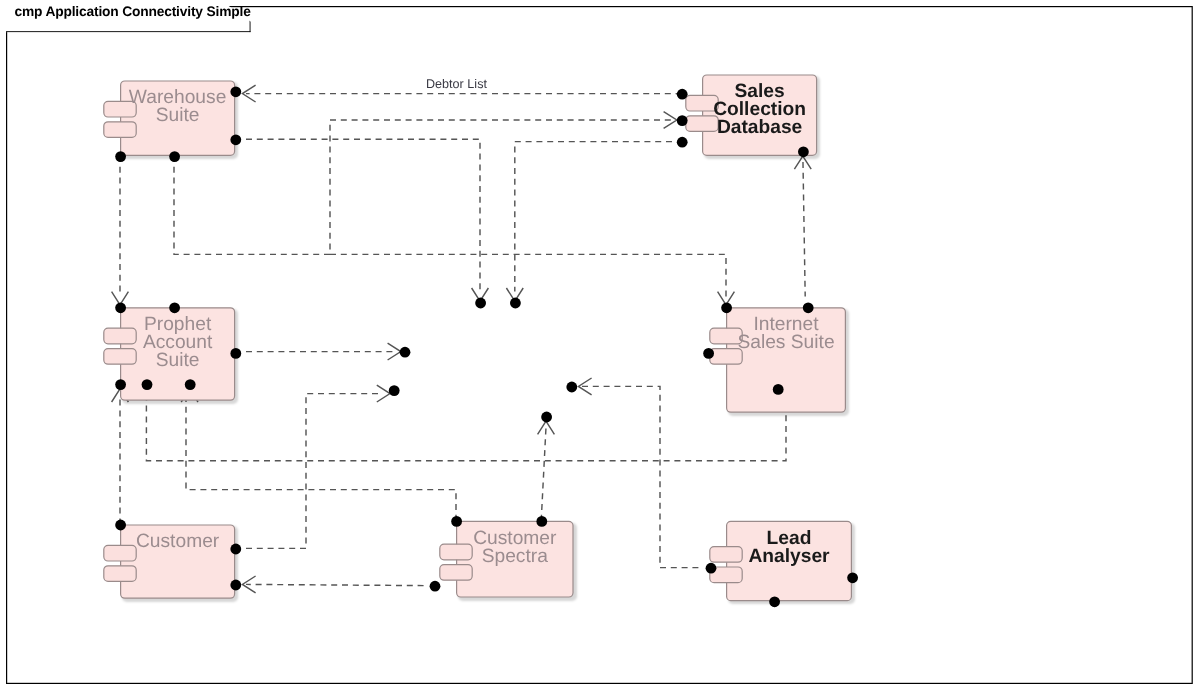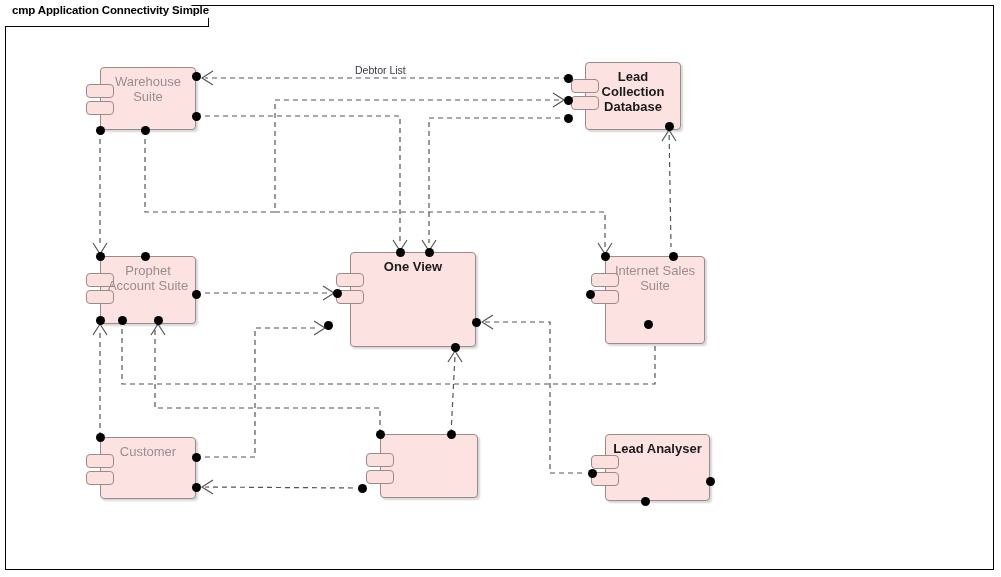--- a/index.html
+++ b/index.html
@@ -71,21 +71,21 @@
     border-radius: 4px;
     box-sizing: border-box;
     box-shadow: 2px 2px 2px rgba(0,0,0,0.16);
   }
   .component .cname {
     position: absolute;
     left: 0;
     right: 0;
     top: 6px;
     text-align: center;
-    font-size: 13px;
+    font-size: 16px;
     line-height: 15px;
     color: #9b8c8f;
     padding: 0 6px;
     box-sizing: border-box;
   }
   .component.dark .cname {
     color: #1a1a1a;
     font-weight: bold;
   }
   
@@ -204,50 +204,46 @@
 
   <div class="component" style="left:100px; top:67px; width:96px; height:63px;">
     <div class="stub s1"></div>
     <div class="stub s2"></div>
     <div class="cname">Warehouse Suite</div>
   </div>
 
   <div class="component dark" style="left:585px; top:62px; width:96px; height:68px;">
     <div class="stub s1"></div>
     <div class="stub s2"></div>
-    <div class="cname">Lead Collection Database</div>
-  </div>
-
-  <div class="component" style="left:100px; top:256px; width:96px; height:68px;">
+    <div class="cname">Sales Collection Database</div>
+  </div>
+
+  <div class="component" style="left:100px; top:256px; width:96px; height:78px;">
     <div class="stub s1"></div>
     <div class="stub s2"></div>
     <div class="cname">Prophet Account Suite</div>
   </div>
 
-  <div class="component dark" style="left:350px; top:252px; width:126px; height:95px;">
-    <div class="stub s1" style="top:20px;"></div>
-    <div class="stub s2" style="top:37px;"></div>
-    <div class="cname">One View</div>
-  </div>
 
   <div class="component" style="left:605px; top:256px; width:100px; height:88px;">
     <div class="stub s1"></div>
     <div class="stub s2"></div>
     <div class="cname">Internet Sales Suite</div>
   </div>
 
   <div class="component" style="left:100px; top:437px; width:96px; height:62px;">
     <div class="stub s1"></div>
     <div class="stub s2"></div>
     <div class="cname">Customer</div>
   </div>
 
   <div class="component" style="left:380px; top:434px; width:98px; height:64px;">
     <div class="stub s1" style="top:18px;"></div>
     <div class="stub s2" style="top:35px;"></div>
+    <div class="cname">Customer Spectra</div>
   </div>
 
   <div class="component dark" style="left:605px; top:434px; width:105px; height:67px;">
     <div class="stub s1" style="top:20px;"></div>
     <div class="stub s2" style="top:37px;"></div>
     <div class="cname">Lead Analyser</div>
   </div>
 
   <div class="edge-label" style="left:355px; top:64px;">Debtor List</div>
 

